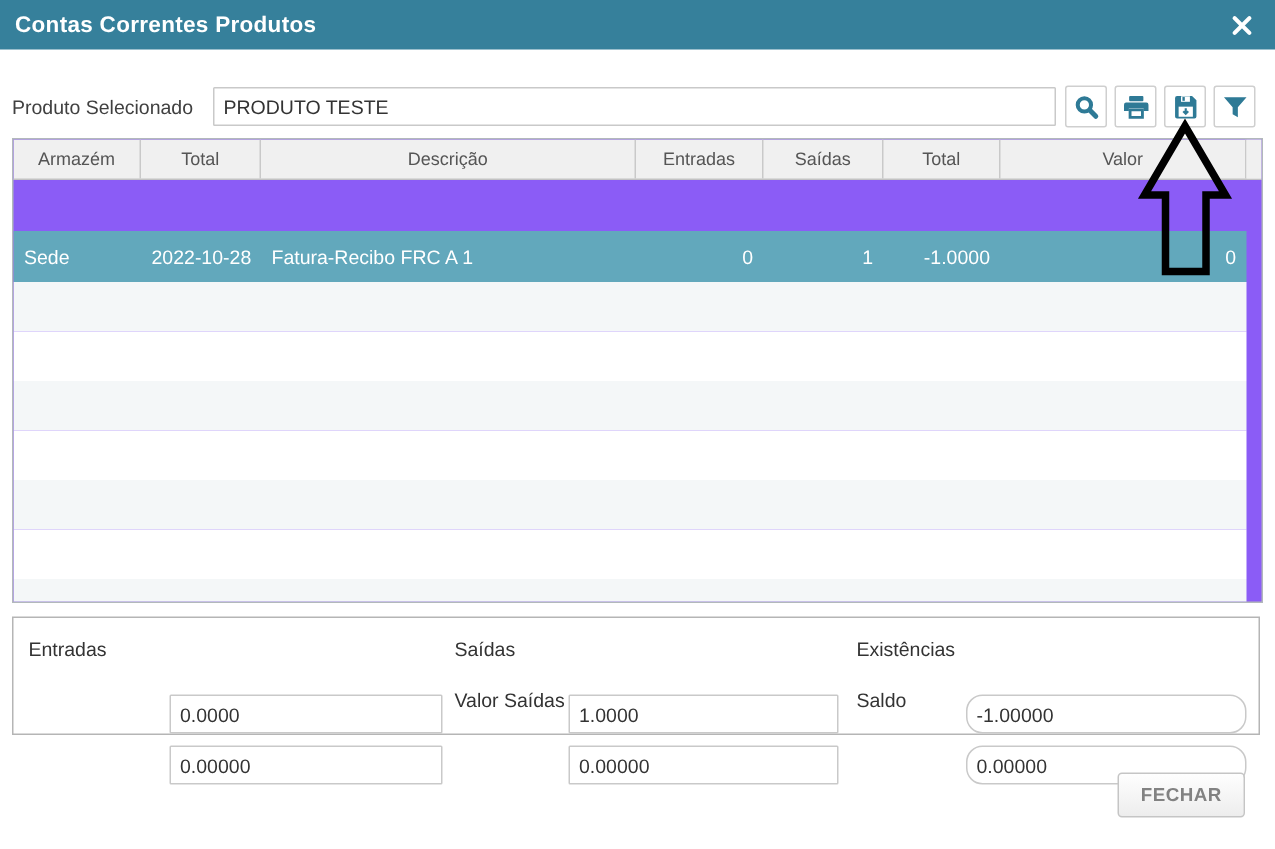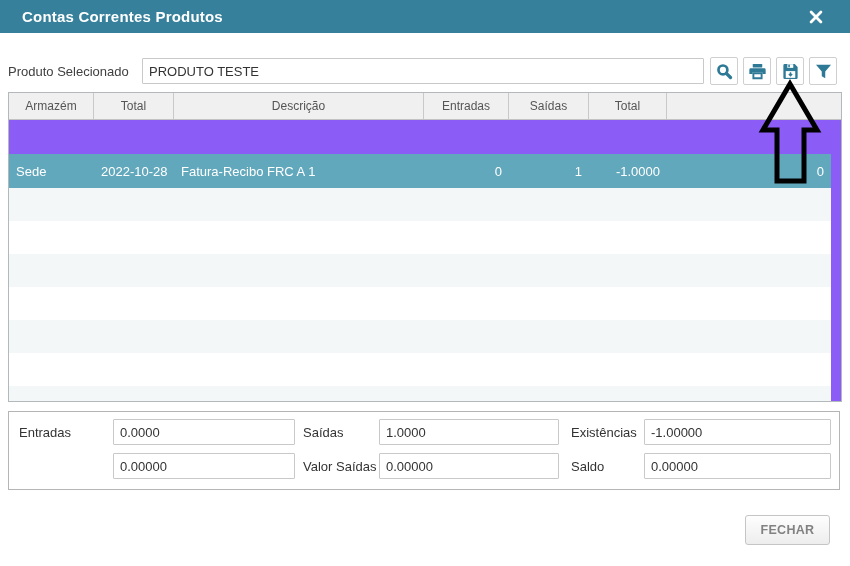--- a/index.html
+++ b/index.html
@@ -3,21 +3,21 @@
 <meta charset="utf-8">
 <style>
   html,body{margin:0;padding:0;}
   body{
     width:850px;height:566px;position:relative;background:#ffffff;
     font-family:"Liberation Sans",sans-serif;overflow:hidden;
   }
   
   .titlebar{
     position:absolute;left:0;top:0;width:850px;height:33px;background:#36809b;
-    display:flex;align-items:center;box-sizing:border-box;padding:0 22px;
+    display:flex;align-items:center;box-sizing:border-box;padding:0 10px;
   }
   .title{color:#fff;font-size:15px;font-weight:bold;letter-spacing:.2px;}
   .close-btn{margin-left:auto;width:24px;height:24px;display:flex;align-items:center;justify-content:center;cursor:pointer;}
   
   .product-label{position:absolute;left:8px;top:58px;height:26px;display:flex;align-items:center;font-size:13px;color:#404040;}
   .product-input{
     position:absolute;left:142px;top:58px;width:562px;height:26px;box-sizing:border-box;
     border:1px solid #c9c9c9;border-radius:1px;padding:0 6px;font-size:13px;color:#333;
     font-family:"Liberation Sans",sans-serif;background:#fff;outline:none;
   }
@@ -50,25 +50,26 @@
   
   .groupbox{
     position:absolute;left:8px;top:411px;width:832px;height:79px;box-sizing:border-box;
     border:1px solid #b5b5b5;background:#fff;
   }
   .f-label{position:absolute;height:26px;display:flex;align-items:center;font-size:13px;color:#333;}
   .f-input{
     position:absolute;height:26px;box-sizing:border-box;border:1px solid #c9c9c9;border-radius:1px;
     padding:0 6px;font-size:13px;color:#333;background:#fff;outline:none;
     font-family:"Liberation Sans",sans-serif;
+    margin-top:44px;
   }
   .r1{top:7px;} .r2{top:41px;}
   .lx1{left:10px;} .ix1{left:104px;width:182px;}
   .lx2{left:294px;} .ix2{left:370px;width:180px;}
-  .lx3{left:562px;} .ix3{left:635px;width:187px;}
+  .lx3{left:562px;} .ix3{left:635px;width:187px;border-radius:11px;}
   
   .fechar-btn{
     position:absolute;left:745px;top:515px;width:85px;height:30px;box-sizing:border-box;
     border:1px solid #c5c5c5;border-radius:3px;background:linear-gradient(#fefefe,#ededed);
     color:#828282;font-size:12.5px;font-weight:bold;display:flex;align-items:center;justify-content:center;
     cursor:pointer;letter-spacing:.3px;
   }
   
   .annotation{position:absolute;left:0;top:0;pointer-events:none;}
   svg{display:block;}
@@ -127,20 +128,21 @@
 </div>
 
 <div class="grid">
   <div class="thead">
     <div class="th c0">Armazém</div>
     <div class="th c1">Total</div>
     <div class="th c2">Descrição</div>
     <div class="th c3">Entradas</div>
     <div class="th c4">Saídas</div>
     <div class="th c5">Total</div>
+    <div class="th c6">Valor</div>
     <div class="th spacer csp"></div>
   </div>
   <div class="tbody">
     <div class="trow">
       <div class="td c0">Sede</div>
       <div class="td c1">2022-10-28</div>
       <div class="td c2">Fatura-Recibo FRC A 1</div>
       <div class="td c3 num">0</div>
       <div class="td c4 num">1</div>
       <div class="td c5 num">-1.0000</div>

